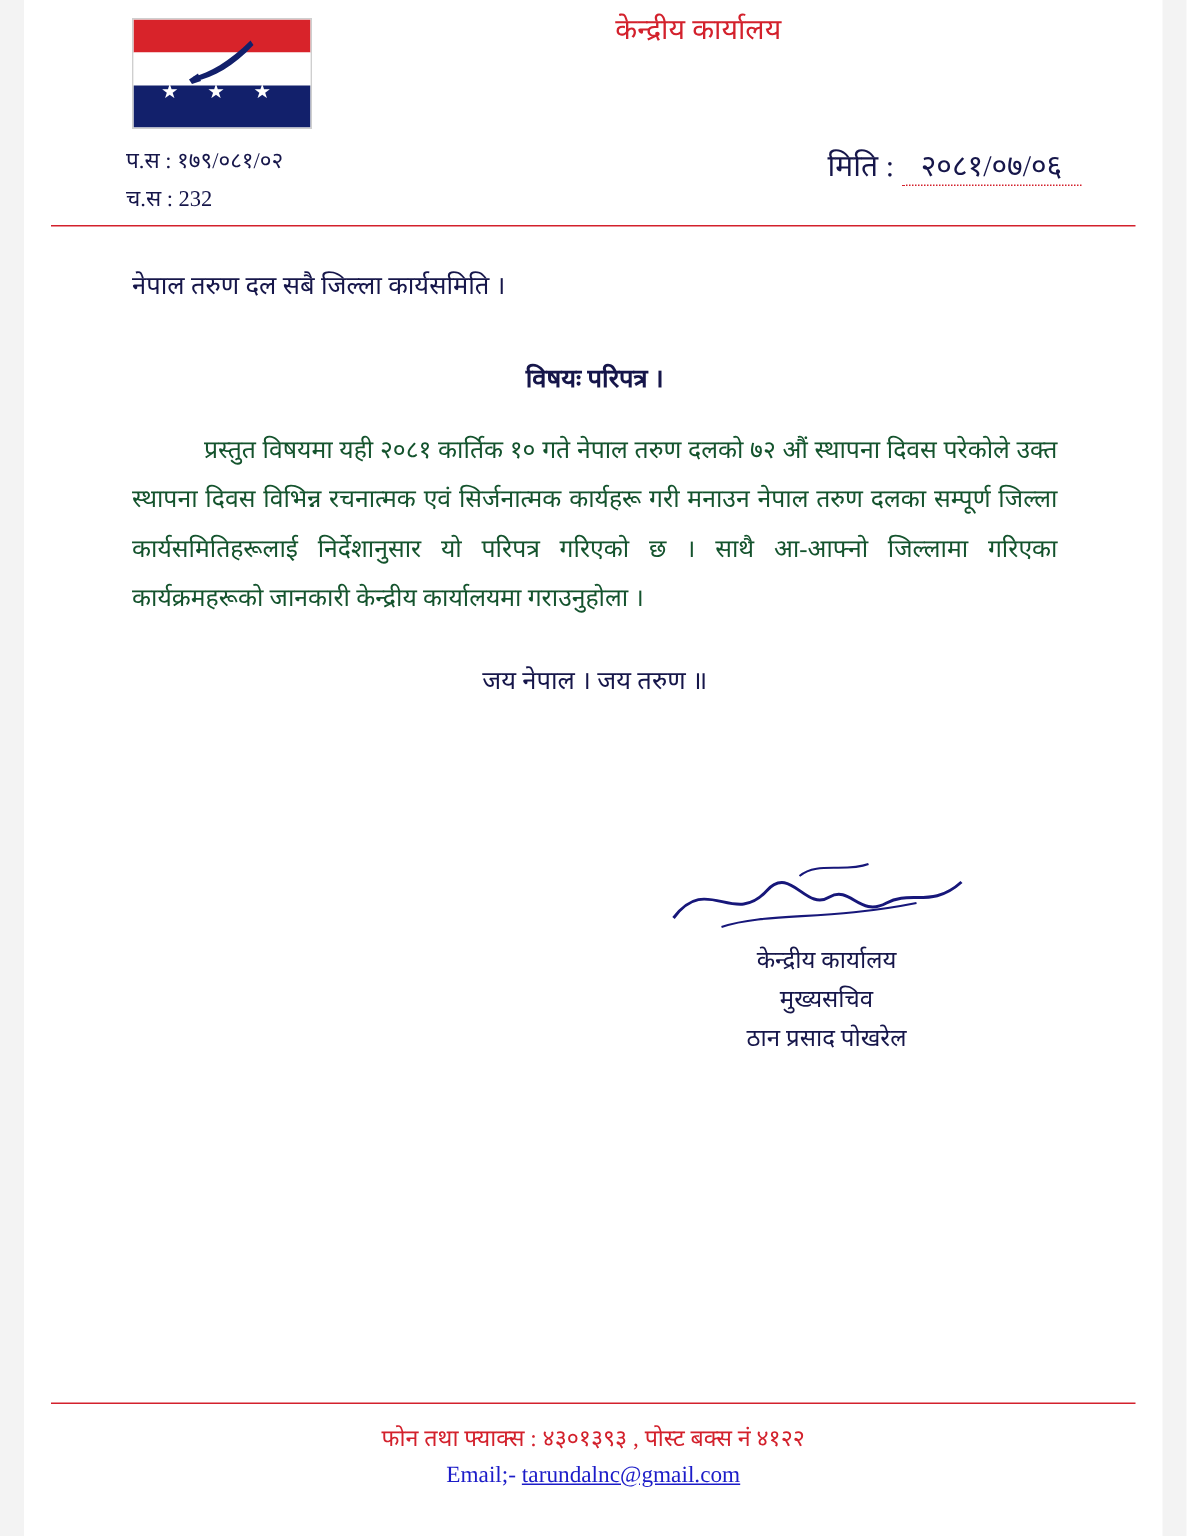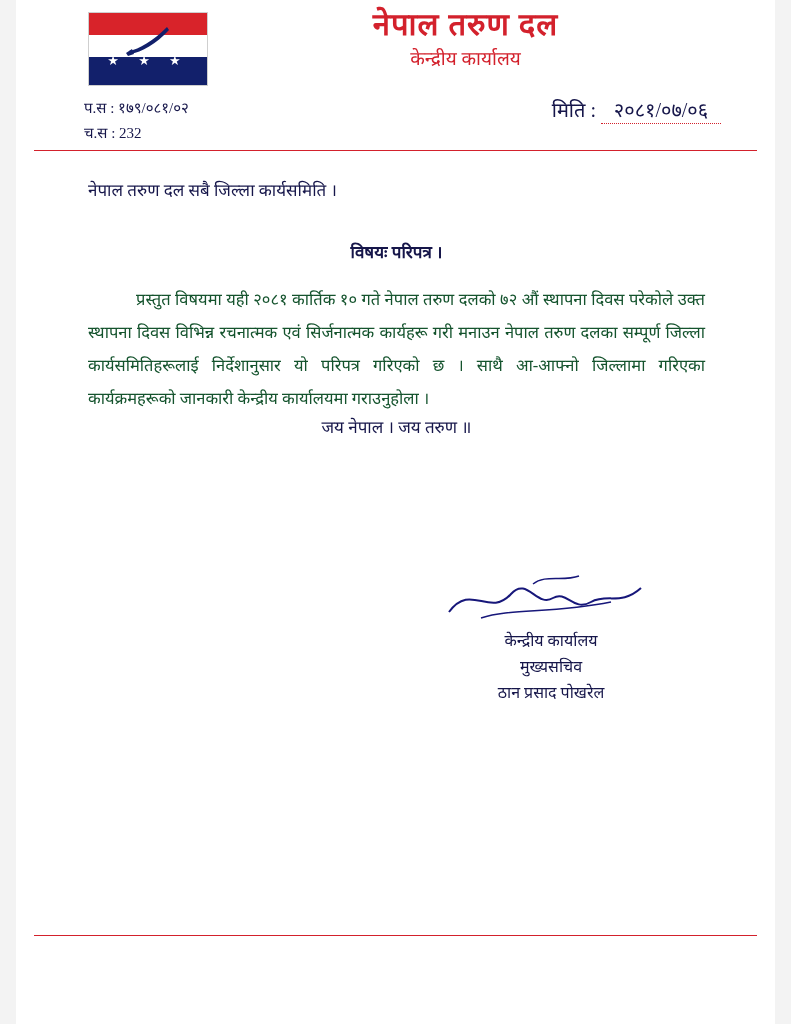--- a/index.html
+++ b/index.html
@@ -157,20 +157,21 @@
   }
   .para {
     margin-top: 20px;
     font-size: 16.5px;
     line-height: 33px;
     text-align: justify;
     color: #14532d;
     text-indent: 48px;
   }
   .slogan {
+    margin-top: 26px;
     text-align: center;
     font-size: 17px;
     color: #16164a;
   }
 
   
   .signature-block {
     position: absolute;
     right: 90px;
     top: 572px;
@@ -243,21 +244,20 @@
       <div class="khukuri">
         <svg width="50" height="34" viewBox="0 0 50 34">
           <path d="M6 28 C16 26, 30 18, 44 4 L46 7 C33 21, 19 29, 7 31 Z" fill="#12206b"></path>
           <path d="M3 30 L9 26 L11 31 L5 33 Z" fill="#12206b"></path>
         </svg>
       </div>
       <div class="stars">★ ★ ★</div>
     </div>
 
     <div class="org-block">
-      <div class="org-name">नेपाल तरुण दल</div>
       <div class="org-sub">केन्द्रीय कार्यालय</div>
     </div>
 
 
     <div class="refs">
       <div class="ref-line">प.स : १७९/०८१/०२</div>
       <div class="ref-line">च.स : 232</div>
     </div>
 
     <div class="date-block">
@@ -285,14 +285,20 @@
         <path d="M40 46 C70 36, 110 42, 170 30" fill="none" stroke="#17177a" stroke-width="1.4"></path>
         <path d="M92 12 C104 2, 122 10, 138 4" fill="none" stroke="#17177a" stroke-width="1.4"></path>
       </svg>
     </div>
     <div class="sig-lines">केन्द्रीय कार्यालय</div>
     <div class="sig-lines">मुख्यसचिव</div>
     <div class="sig-lines">ठान प्रसाद पोखरेल</div>
   </div>
 
   <div class="rule-bottom"></div>
+  <div class="footer">
+    <div class="footer-line1">फोन तथा फ्याक्स : ४३०१३९३ , पोस्ट बक्स नं ४१२२</div>
+    <div class="footer-line2">
+      <span>Email;- </span><span class="email-link">tarundalnc@gmail.com</span>
+    </div>
+  </div>
 
 </div>
 
 </body></html>

